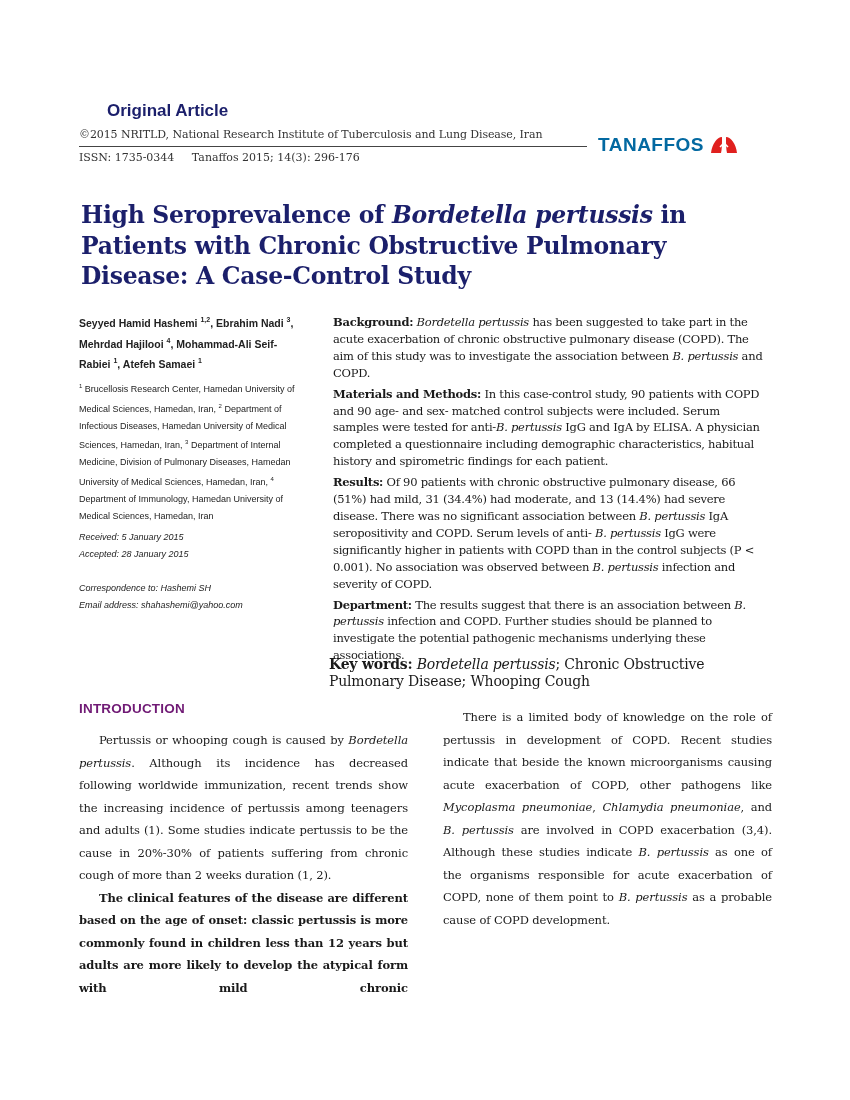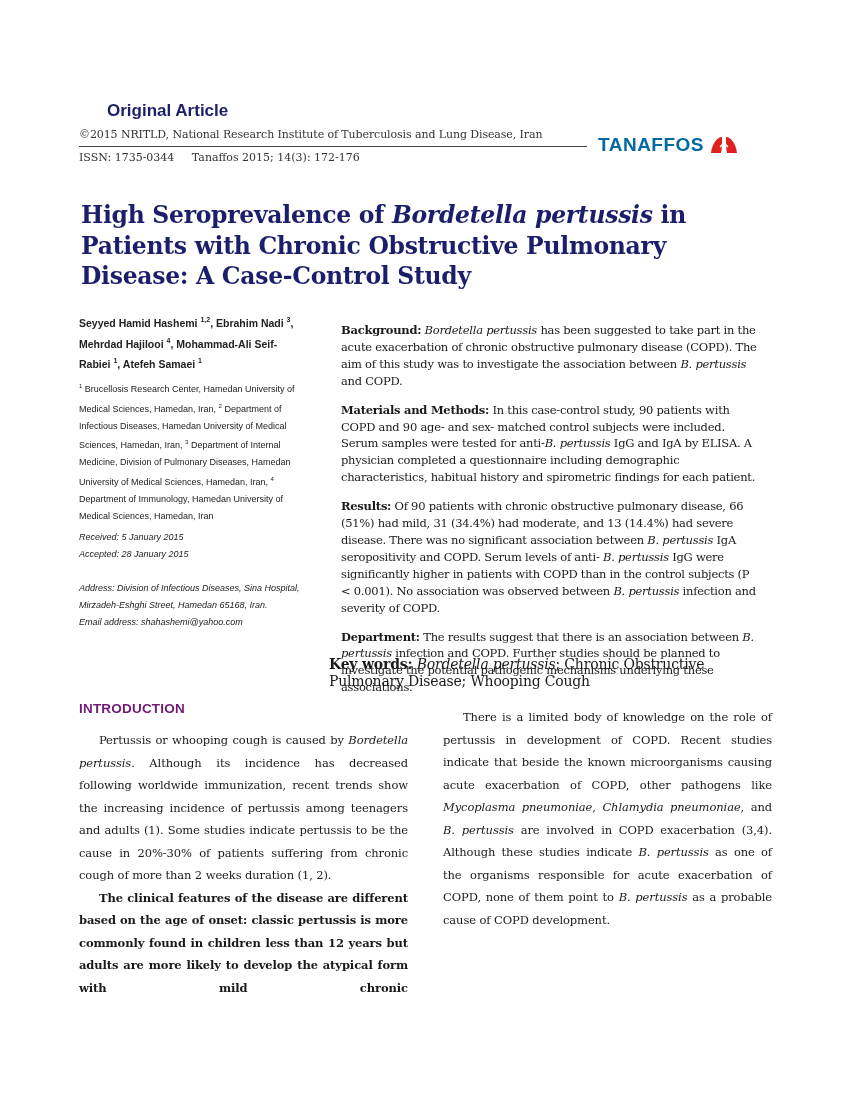--- a/index.html
+++ b/index.html
@@ -20,57 +20,57 @@
   #title i { font-style: italic; }
 
   #authors { left: 79px; top: 311px; width: 225px; font-size: 10.5px; font-weight: bold; line-height: 17px; color: #222; }
   #authors sup { font-size: 7px; }
   #affiliations { left: 79px; top: 378px; width: 225px; font-size: 9px; line-height: 16.8px; color: #222; }
   #affiliations sup { font-size: 6px; }
   #dates { left: 79px; top: 529px; width: 225px; font-size: 9px; font-style: italic; line-height: 16.8px; color: #222; }
   #correspondence { left: 79px; top: 580px; width: 225px; font-size: 9px; font-style: italic; line-height: 16.8px; color: #222; }
 
   #abstract { left: 329px; top: 310px; width: 442px; font-size: 11.5px; line-height: 16.9px; color: #1a1a1a; letter-spacing: -0.25px; }
-  #abstract p { margin: 12px; }
+  #abstract p { margin: 4px; }
   #abstract b { font-weight: bold; }
   #keywords { left: 329px; top: 626px; width: 442px; font-size: 14px; line-height: 17px; letter-spacing: -0.2px; margin-top: 30px; }
 
   #intro-heading { left: 79px; top: 701px; font-size: 13.5px; font-weight: 900; color: #701a75; letter-spacing: 0.2px; }
   .col { width: 329px; font-size: 11.5px; line-height: 22.5px; text-align: justify; color: #1a1a1a; letter-spacing: -0.1px; }
   .col p { margin: 0; text-indent: 20px; }
   .col p.noindent { text-indent: 0; }
   #col-left { left: 79px; top: 729px; }
   #col-right { left: 443px; top: 706px; }
 </style>
 </head>
 <body>
 
 <div id="article-type" class="abs sans">Original Article</div>
 <div id="copyright" class="abs serif">©2015 NRITLD, National Research Institute of Tuberculosis and Lung Disease, Iran</div>
 <div id="header-rule" class="abs"></div>
-<div id="issn-line" class="abs serif"><span>ISSN: 1735-0344</span>     <span>Tanaffos 2015; 14(3): 172-176</span></div>
+<div id="issn-line" class="abs serif"><span>ISSN: 1735-0344</span>     <span>Tanaffos 2015; 14(3): 296-176</span></div>
 <div id="journal-logo" class="abs sans">
   <span class="name">TANAFFOS</span>
   <svg width="30" height="20" viewBox="0 0 30 20">
     <path d="M13 2 C8 2 3 9 2 18 L12 18 C13 14 13 8 13 2 Z" fill="#e0201e"></path>
     <path d="M17 2 C22 2 27 9 28 18 L18 18 C17 14 17 8 17 2 Z" fill="#e0201e"></path>
     <path d="M15 1 L15 11 M15 8 L11 12 M15 8 L19 12" stroke="#ffffff" stroke-width="1.6" fill="none"></path>
   </svg>
 </div>
 
 <div id="title" class="abs serif"><span>High Seroprevalence of </span><i>Bordetella pertussis</i><span> in Patients with Chronic Obstructive Pulmonary Disease: A Case-Control Study</span></div>
 
 <div id="authors" class="abs sans"><span>Seyyed Hamid Hashemi</span> <sup>1,2</sup>, <span>Ebrahim Nadi</span> <sup>3</sup>, <span>Mehrdad Hajilooi</span> <sup>4</sup>, <span>Mohammad-Ali Seif-Rabiei</span> <sup>1</sup>, <span>Atefeh Samaei</span> <sup>1</sup></div>
 <div id="affiliations" class="abs sans"><sup>1</sup> <span>Brucellosis Research Center, Hamedan University of Medical Sciences, Hamedan, Iran,</span> <sup>2</sup> <span>Department of Infectious Diseases, Hamedan University of Medical Sciences, Hamedan, Iran,</span> <sup>3</sup> <span>Department of Internal Medicine, Division of Pulmonary Diseases, Hamedan University of Medical Sciences, Hamedan, Iran,</span> <sup>4</sup> <span>Department of Immunology, Hamedan University of Medical Sciences, Hamedan, Iran</span> </div>
 <div id="dates" class="abs sans">
   <div>Received: 5 January 2015</div>
   <div>Accepted: 28 January 2015</div>
 </div>
 <div id="correspondence" class="abs sans">
-  <div>Address: Division of Infectious Diseases, Sina Hospital, Mirzadeh-Eshghi Street, Hamedan 65168, Iran.</div>
+  <div>Correspondence to: Hashemi SH</div>
   <div>Email address: shahashemi@yahoo.com</div>
 </div>
 
 <div id="abstract" class="abs serif">
   <p><b>Background:</b> <i>Bordetella pertussis</i><span> has been suggested to take part in the acute exacerbation of chronic obstructive pulmonary disease (COPD). The aim of this study was to investigate the association between </span><i>B. pertussis</i><span> and COPD.</span></p>
   <p><b>Materials and Methods:</b><span> In this case-control study, 90 patients with COPD and 90 age- and sex- matched control subjects were included. Serum samples were tested for anti-</span><i>B. pertussis</i><span> IgG and IgA by ELISA. A physician completed a questionnaire including demographic characteristics, habitual history and spirometric findings for each patient.</span></p>
   <p><b>Results:</b><span> Of 90 patients with chronic obstructive pulmonary disease, 66 (51%) had mild, 31 (34.4%) had moderate, and 13 (14.4%) had severe disease. There was no significant association between </span><i>B. pertussis</i><span> IgA seropositivity and COPD. Serum levels of anti- </span><i>B. pertussis</i><span> IgG were significantly higher in patients with COPD than in the control subjects (P &lt; 0.001). No association was observed between </span><i>B. pertussis</i><span> infection and severity of COPD.</span></p>
   <p><b>Department:</b><span> The results suggest that there is an association between </span><i>B. pertussis</i><span> infection and COPD. Further studies should be planned to investigate the potential pathogenic mechanisms underlying these associations.</span></p>
 </div>
 

